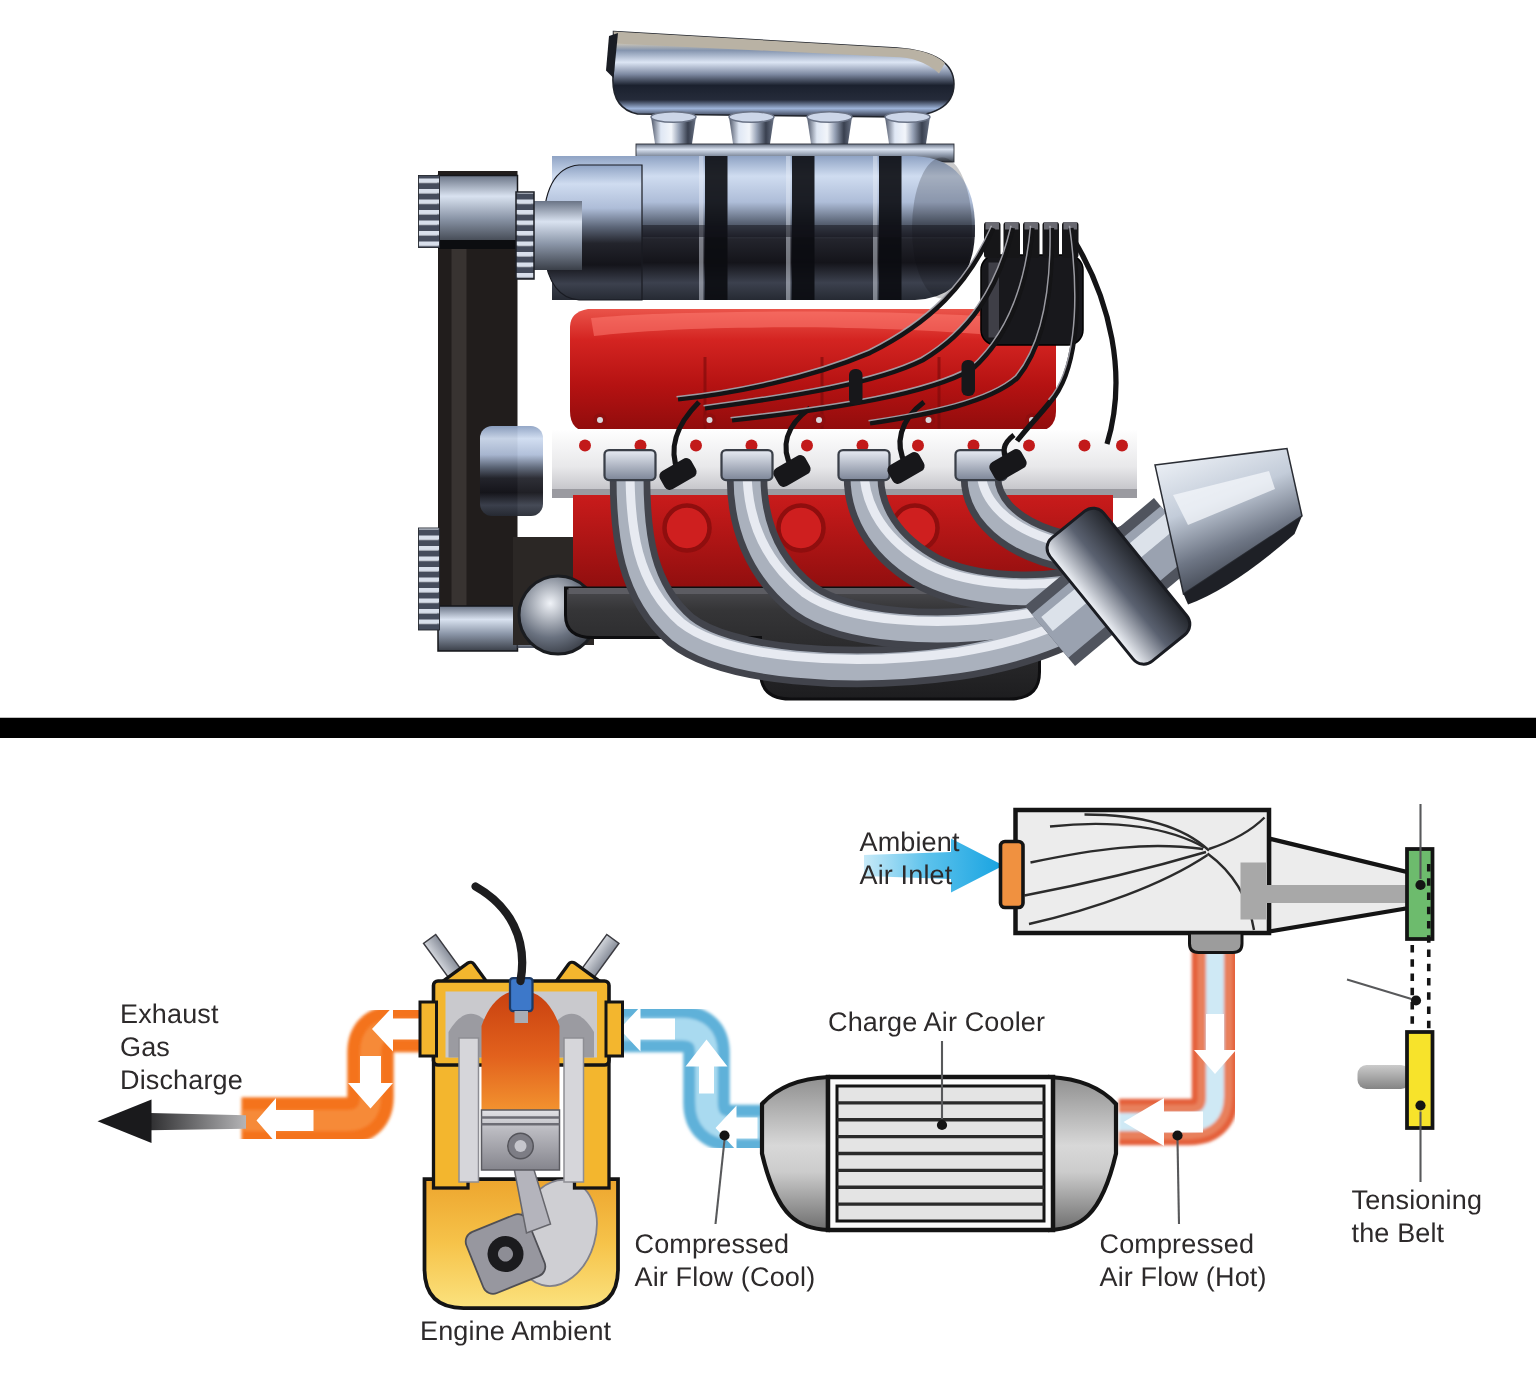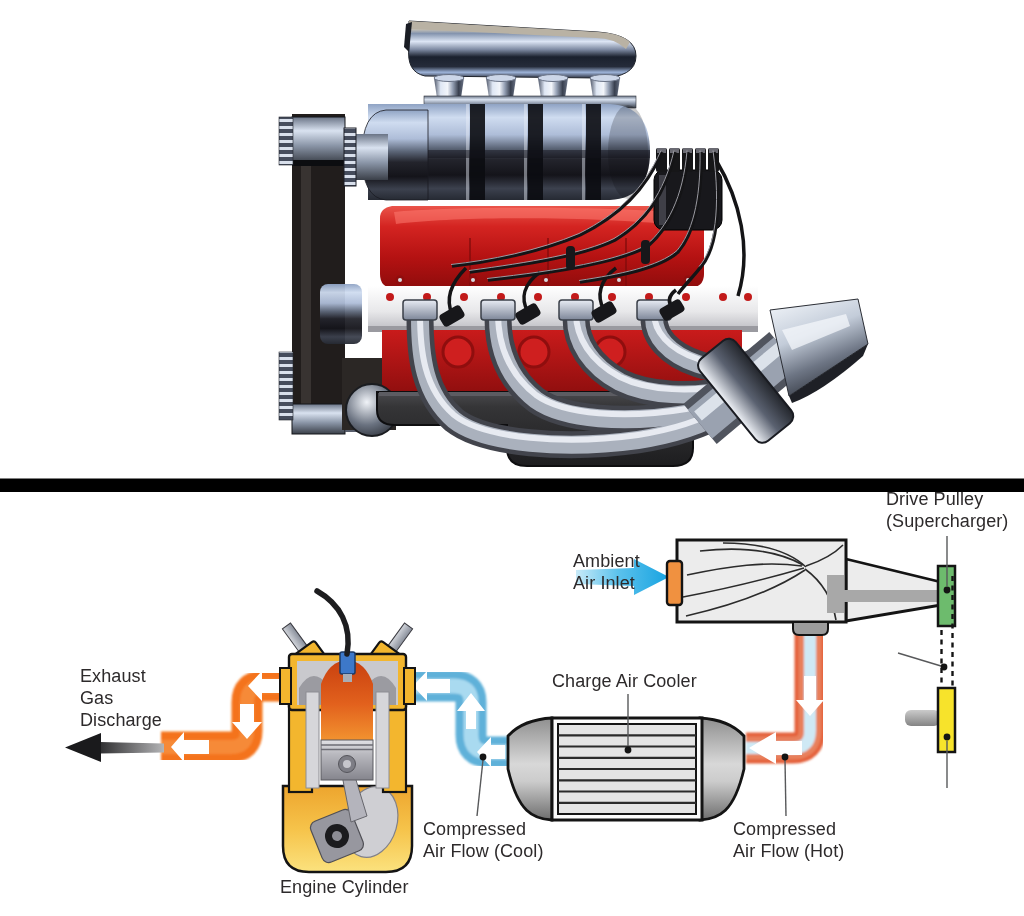--- a/index.html
+++ b/index.html
@@ -477,25 +477,25 @@
     <rect x="343" y="674" width="9" height="8" fill="#a9adb5"></rect>
     <path d="M347,654 C352,626 340,604 317,591" fill="none" stroke="#1d1d1f" stroke-width="5.5" stroke-linecap="round"></path>
     <rect x="280" y="668" width="11" height="36" fill="#f3b62e" stroke="#141414" stroke-width="2"></rect>
     <rect x="404" y="668" width="11" height="36" fill="#f3b62e" stroke="#141414" stroke-width="2"></rect>
   </g>
 </g>
 </svg>
 
 <div class="lbl" style="left:573px;top:522px;margin-top:28px;">Ambient
 Air Inlet</div>
-<div class="lbl" style="left:886px;top:488px;">Drive Pulley
-(Supercharger)</div>
+<div class="lbl" style="left:901px;top:789px;">Tensioning
+the Belt</div>
 <div class="lbl center" style="left:552px;top:670px;width:156px;">Charge Air Cooler</div>
 <div class="lbl" style="left:423px;top:818px;">Compressed
 Air Flow (Cool)</div>
 <div class="lbl" style="left:733px;top:818px;">Compressed
 Air Flow (Hot)</div>
 <div class="lbl" style="left:80px;top:665px;">Exhaust
 Gas
 Discharge</div>
-<div class="lbl center" style="left:280px;top:876px;width:140px;">Engine Cylinder</div>
+<div class="lbl center" style="left:280px;top:876px;width:140px;">Engine Ambient</div>
 
 </div>
 
 </body></html>

